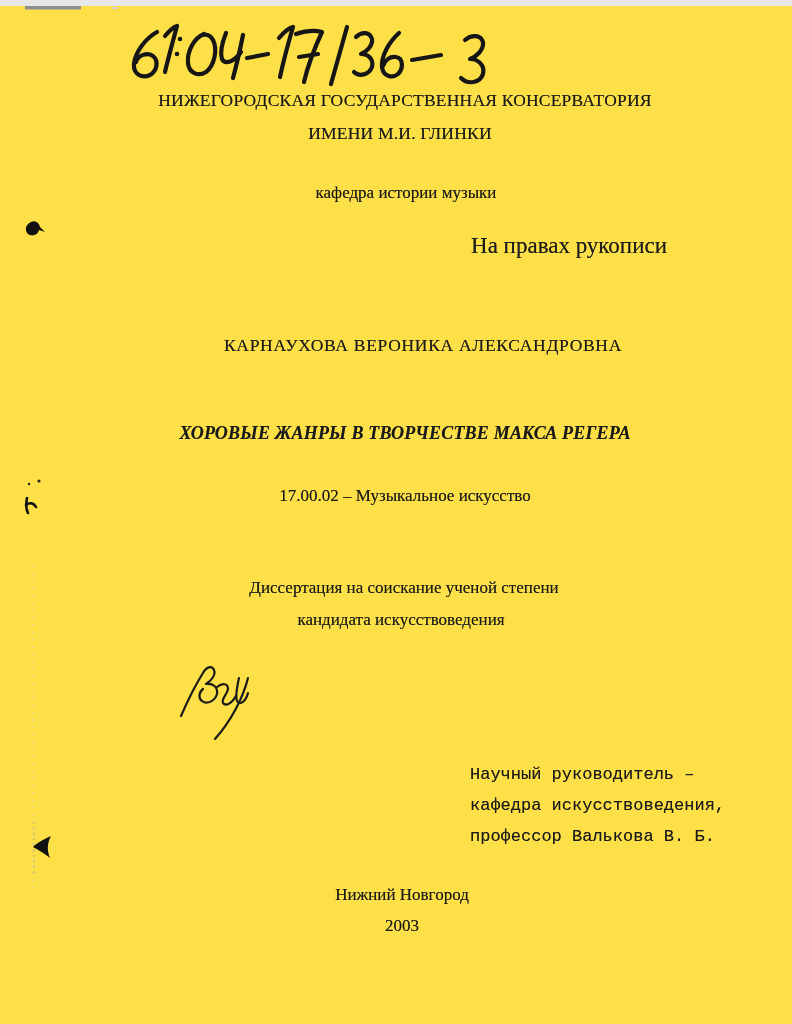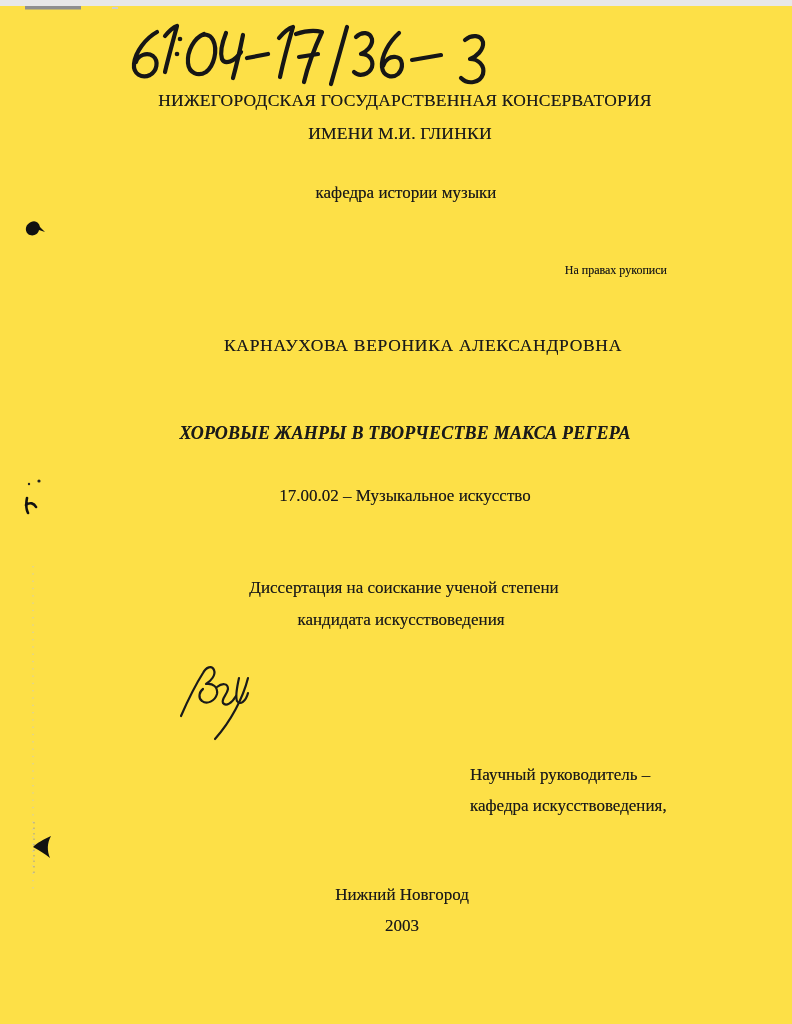--- a/index.html
+++ b/index.html
@@ -29,31 +29,31 @@
     position: absolute;
     left: 0;
     width: 100%;
     text-align: center;
     white-space: nowrap;
     text-shadow: 0 0 0.4px rgba(20,20,20,0.55);
   }
   .inst1       { top: 84px;  font-size: 17.5px; letter-spacing: 0.2px; transform: translateX(9px); }
   .inst2       { top: 117px; font-size: 17.5px; letter-spacing: 0.2px; transform: translateX(4px); }
   .dept        { top: 177px; font-size: 17px;   transform: translateX(10px); }
-  .manuscript  { position: absolute; top: 257px; right: 125px; font-size: 12px;
+  .manuscript  { position: absolute; top: 227px; right: 125px; font-size: 23px;
                  white-space: nowrap; text-shadow: 0 0 0.4px rgba(20,20,20,0.55); }
   .author      { top: 329px; font-size: 17.5px; letter-spacing: 0.7px; transform: translateX(27px); }
   .title       { top: 417px; font-size: 18px; font-weight: bold; font-style: italic;
                  letter-spacing: 0.2px; transform: translateX(9px); }
   .specialty   { top: 480px; font-size: 17px; transform: translateX(9px); }
   .diss1       { top: 572px; font-size: 17px; transform: translateX(8px); }
   .diss2       { top: 604px; font-size: 17px; transform: translateX(5px); }
   .advisor     { position: absolute; left: 470px; top: 753px; font-size: 17px;
                  line-height: 31px; text-align: left; white-space: nowrap;
-                 text-shadow: 0 0 0.4px rgba(20,20,20,0.55); }
+                 text-shadow: 0 0 0.4px rgba(20,20,20,0.55); font-family: Liberation Mono, monospace; }
   .city        { top: 879px; font-size: 17px; transform: translateX(6px); }
   .year        { top: 910px; font-size: 17px; transform: translateX(6px); }
 </style>
 </head>
 <body>
 
 <div class="page">
 
   <svg class="svg-layer" viewBox="0 0 792 1024" xmlns="http://www.w3.org/2000/svg">
 
@@ -133,18 +133,19 @@
   <div class="line title">ХОРОВЫЕ ЖАНРЫ В ТВОРЧЕСТВЕ МАКСА РЕГЕРА</div>
 
   <div class="line specialty">17.00.02 – Музыкальное искусство</div>
 
   <div class="line diss1">Диссертация на соискание ученой степени</div>
   <div class="line diss2">кандидата искусствоведения</div>
 
   <div class="advisor">
     <div>Научный руководитель –</div>
     <div>кафедра искусствоведения,</div>
+    <div>профессор Валькова В. Б.</div>
   </div>
 
   <div class="line city">Нижний Новгород</div>
   <div class="line year">2003</div>
 
 </div>
 
 </body></html>

